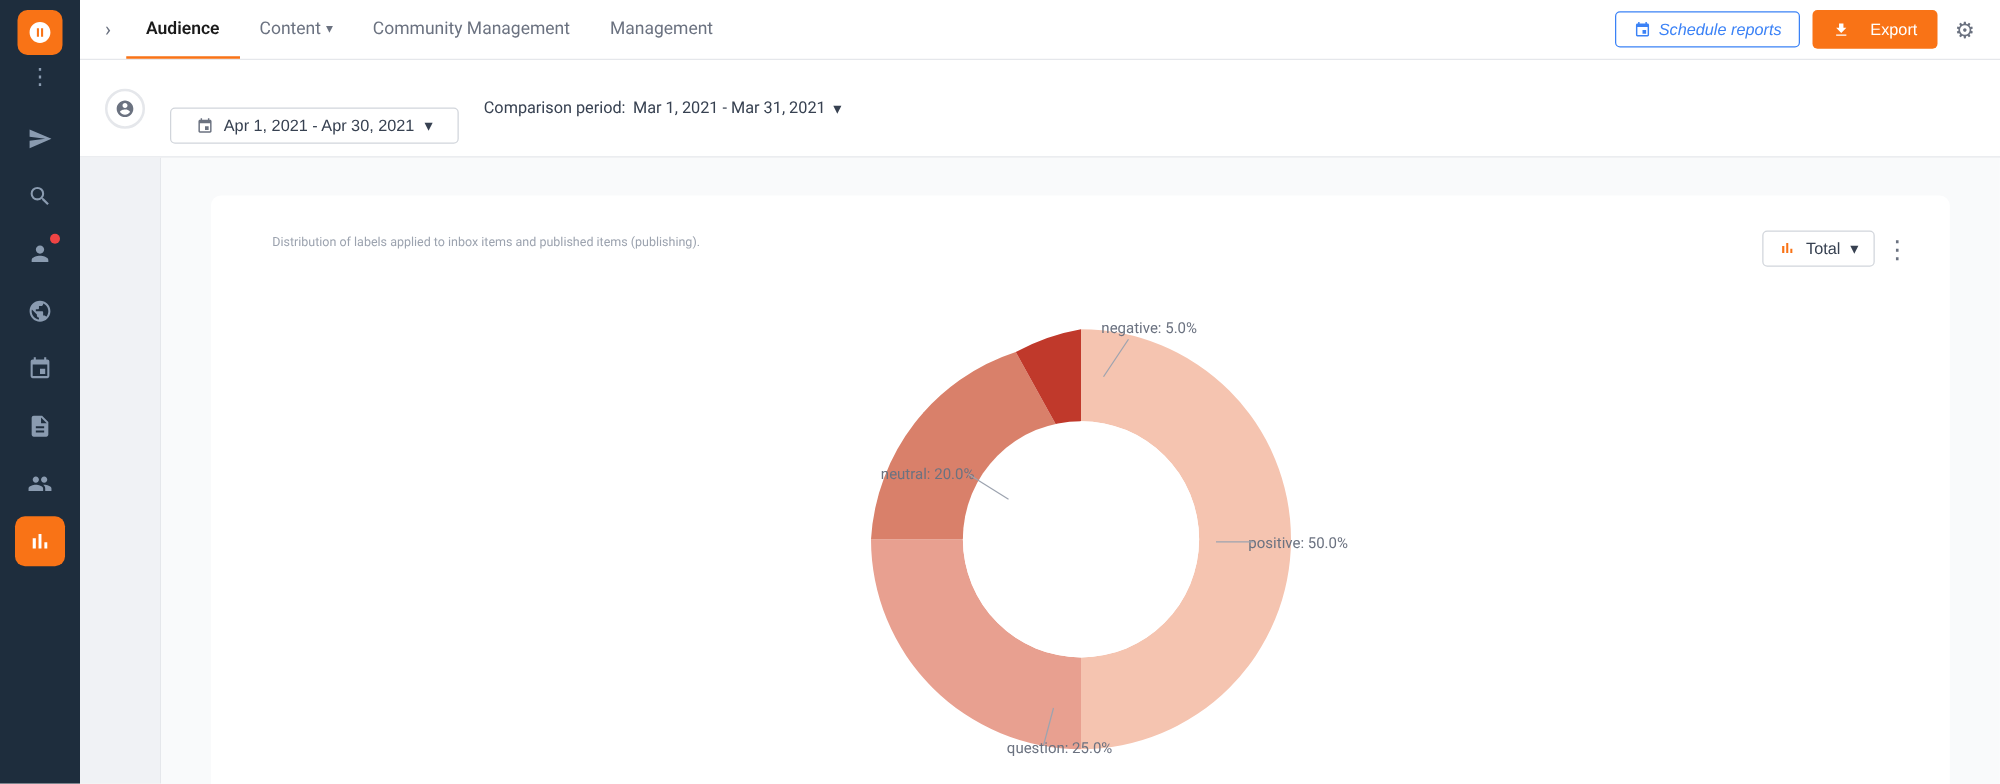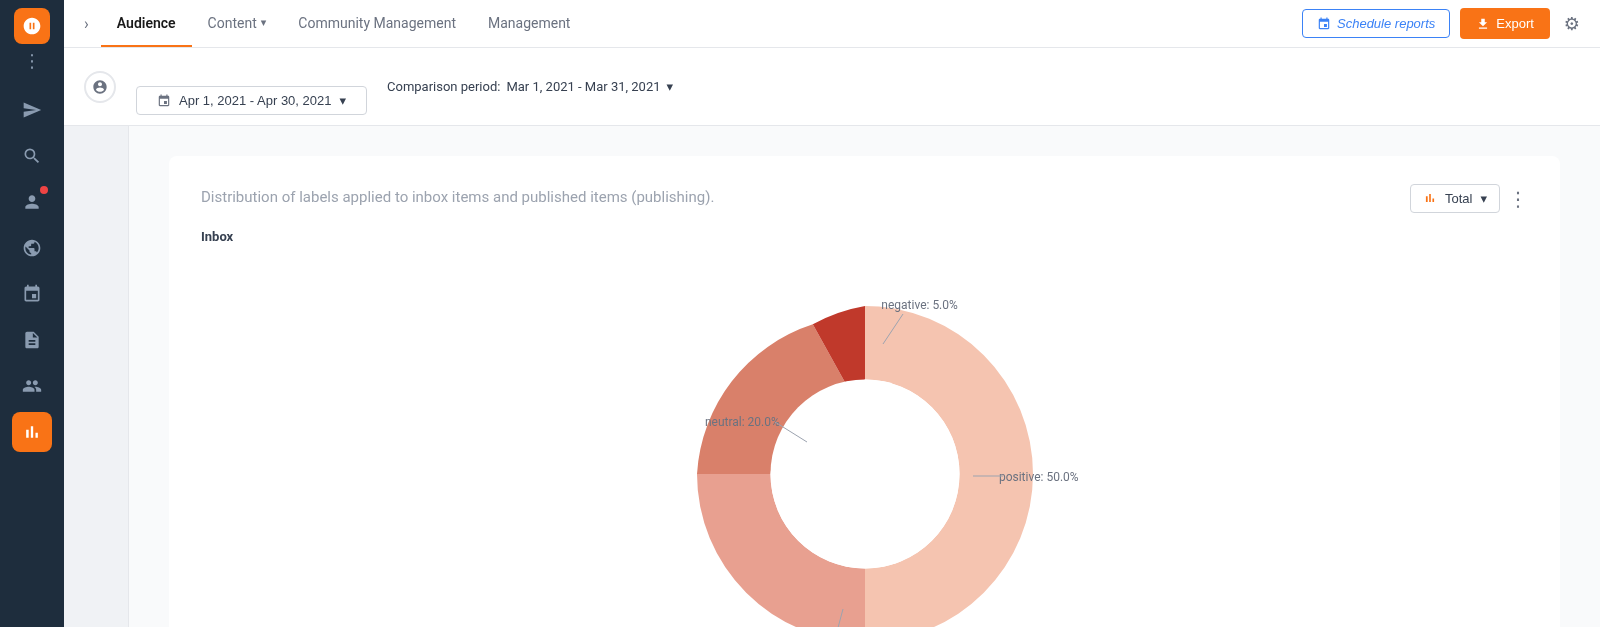--- a/index.html
+++ b/index.html
@@ -100,21 +100,21 @@
       font-style: italic;
     }
     .btn-export {
       background: #f97316;
       color: white;
       border: none;
       padding: 8px 16px;
       border-radius: 4px;
       font-size: 13px;
       cursor: pointer;
-      display: flex; align-items: center; gap: 6px;
+      display: flex; align-items: center; gap: 16px;
       font-weight: 500;
     }
     .settings-icon { color: #6b7280; font-size: 18px; cursor: pointer; margin-left: 4px; }
 
     
     .secondary-bar {
       background: white;
       border-bottom: 1px solid #e5e7eb;
       display: flex;
       align-items: center;
@@ -163,23 +163,24 @@
       align-items: flex-start;
       justify-content: space-between;
       margin-bottom: 8px;
     }
     .chart-title {
       font-size: 22px;
       font-weight: 700;
       color: #111827;
     }
     .chart-subtitle {
-      font-size: 15px;
+      font-size: 10px;
       color: #9ca3af;
       margin-top: 4px;
+      margin-left: 17px;
     }
     .chart-controls { display: flex; align-items: center; gap: 8px; }
     .chart-dropdown {
       border: 1px solid #d1d5db;
       border-radius: 4px;
       padding: 6px 12px;
       font-size: 13px;
       color: #374151;
       cursor: pointer;
       display: flex; align-items: flex-start; gap: 8px;
@@ -349,21 +350,20 @@
               <svg width="14" height="14" viewBox="0 0 24 24" fill="#f97316">
                   <path d="M5 9.2h3V19H5zM10.6 5h2.8v14h-2.8zm5.6 8H19v6h-2.8z"></path>
                 </svg>
               <span>Total</span>
               <span>▾</span>
             </button>
             <span class="chart-more">⋮</span>
           </div>
         </div>
 
-        <div class="inbox-label">Inbox</div>
 
         <div class="donut-container">
           <svg viewBox="0 0 400 400" xmlns="http://www.w3.org/2000/svg">
 
             <path d="M200,40 A160,160 0 0,1 360,200 L360,200 A160,160 0 0,1 200,360 L200,290 A90,90 0 0,0 290,200 L290,200 A90,90 0 0,0 200,110 Z" fill="#f5c4b0"></path>
 
             <path d="M200,360 A160,160 0 0,1 40,200 L110,200 A90,90 0 0,0 200,290 Z" fill="#e8a090"></path>
 
             <path d="M40,200 A160,160 0 0,1 150.3,57.4 L184.6,119.3 A90,90 0 0,0 110,200 Z" fill="#d9806a"></path>
 

